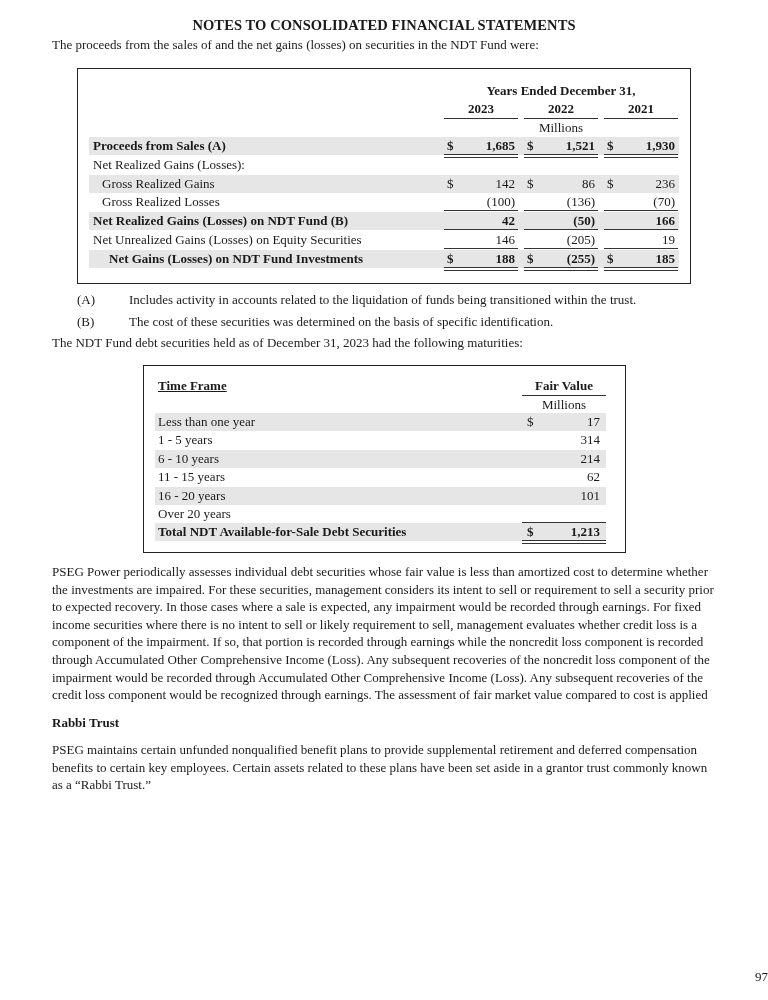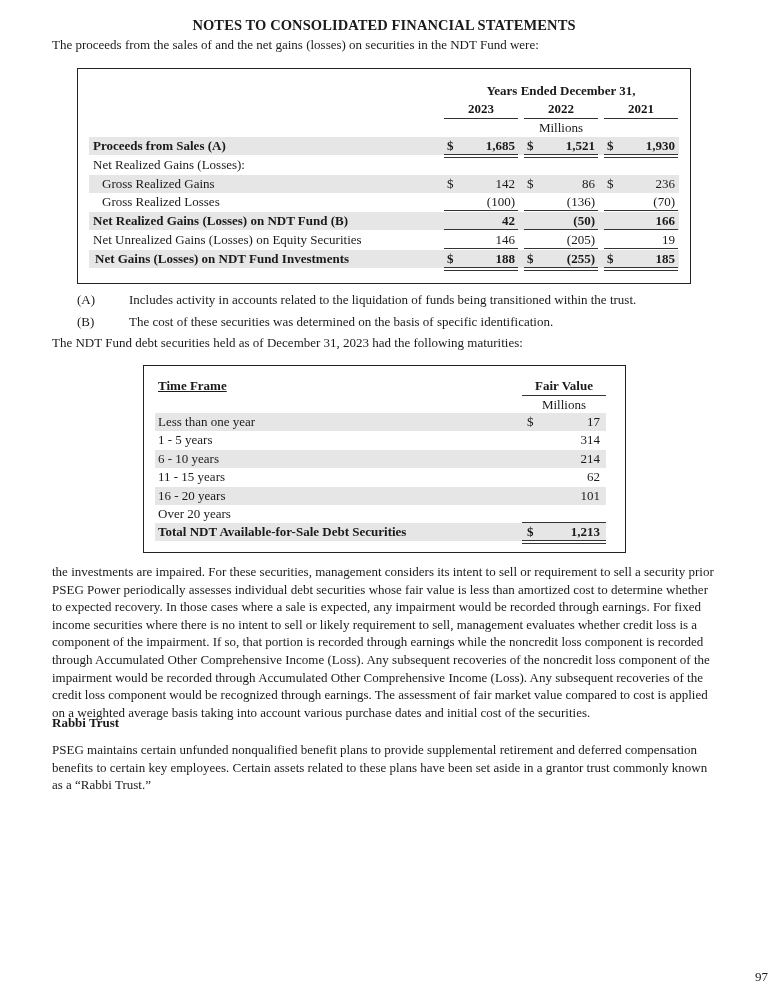--- a/index.html
+++ b/index.html
@@ -86,21 +86,21 @@
     <div class="band" style="left: 89px; top: 212px; width: 590px; height: 18px;"></div>
     <div class="lbl b" style="left: 93px; top: 213px;">Net Realized Gains (Losses) on NDT Fund (B)</div>
     <div class="num b" style="left: 444px; width: 71px; top: 213px;">42</div>
     <div class="num b" style="left: 524px; width: 71px; top: 213px;">(50)</div>
     <div class="num b" style="left: 604px; width: 71px; top: 213px;">166</div>
     <div class="lbl" style="left: 93px; top: 232px;">Net Unrealized Gains (Losses) on Equity Securities</div>
     <div class="num" style="left: 444px; width: 71px; top: 232px;">146</div>
     <div class="num" style="left: 524px; width: 71px; top: 232px;">(205)</div>
     <div class="num" style="left: 604px; width: 71px; top: 232px;">19</div>
     <div class="band" style="left: 89px; top: 250px; width: 590px; height: 18px;"></div>
-    <div class="lbl b" style="left: 95px; top: 251px;">Net Gains (Losses) on NDT Fund Investments</div>
+    <div class="lbl b" style="left: 109px; top: 251px;">Net Gains (Losses) on NDT Fund Investments</div>
     <div class="dol b" style="left: 447px; top: 251px;">$</div>
     <div class="num b" style="left: 444px; width: 71px; top: 251px;">188</div>
     <div class="dol b" style="left: 527px; top: 251px;">$</div>
     <div class="num b" style="left: 524px; width: 71px; top: 251px;">(255)</div>
     <div class="dol b" style="left: 607px; top: 251px;">$</div>
     <div class="num b" style="left: 604px; width: 71px; top: 251px;">185</div>
     <div class="drule" style="left: 444px; top: 154px; width: 74px;"></div>
     <div class="rule" style="left: 444px; top: 210px; width: 74px;"></div>
     <div class="rule" style="left: 444px; top: 229px; width: 74px;"></div>
     <div class="rule" style="left: 444px; top: 248px; width: 74px;"></div>
@@ -147,29 +147,28 @@
     <div class="num" style="left: 522px; width: 78px; top: 506px; margin-top: 12px;">505</div>
     <div class="band" style="left: 155px; top: 523px; width: 451px; height: 18px;"></div>
     <div class="lbl b" style="left: 158px; top: 524px;">Total NDT Available-for-Sale Debt Securities</div>
     <div class="dol b" style="left: 527px; top: 524px;">$</div>
     <div class="num b" style="left: 522px; width: 78px; top: 524px;">1,213</div>
     <div class="rule" style="left: 522px; top: 522px; width: 84px;"></div>
     <div class="drule" style="left: 522px; top: 540px; width: 84px;"></div>
   </div>
 
 <div class="abs para" style="top:563px;">
+  <div>PSEG Power periodically assesses individual debt securities whose fair value is less than amortized cost to determine whether</div>
   <div>the investments are impaired. For these securities, management considers its intent to sell or requirement to sell a security prior</div>
-  <div>PSEG Power periodically assesses individual debt securities whose fair value is less than amortized cost to determine whether</div>
   <div>to expected recovery. In those cases where a sale is expected, any impairment would be recorded through earnings. For fixed</div>
   <div>income securities where there is no intent to sell or likely requirement to sell, management evaluates whether credit loss is a</div>
   <div>component of the impairment. If so, that portion is recorded through earnings while the noncredit loss component is recorded</div>
   <div>through Accumulated Other Comprehensive Income (Loss). Any subsequent recoveries of the noncredit loss component of the</div>
   <div>impairment would be recorded through Accumulated Other Comprehensive Income (Loss). Any subsequent recoveries of the</div>
   <div>credit loss component would be recognized through earnings. The assessment of fair market value compared to cost is applied</div>
-  <div>on a weighted average basis taking into account various purchase dates and initial cost of the securities.</div>
 </div>
 
 <div class="abs h2" style="top:715px;text-align:center;">Rabbi Trust</div>
 
 <div class="abs para" style="top:741px;">
   <div>PSEG maintains certain unfunded nonqualified benefit plans to provide supplemental retirement and deferred compensation</div>
   <div>benefits to certain key employees. Certain assets related to these plans have been set aside in a grantor trust commonly known</div>
   <div>as a “Rabbi Trust.”</div>
 </div>
 

